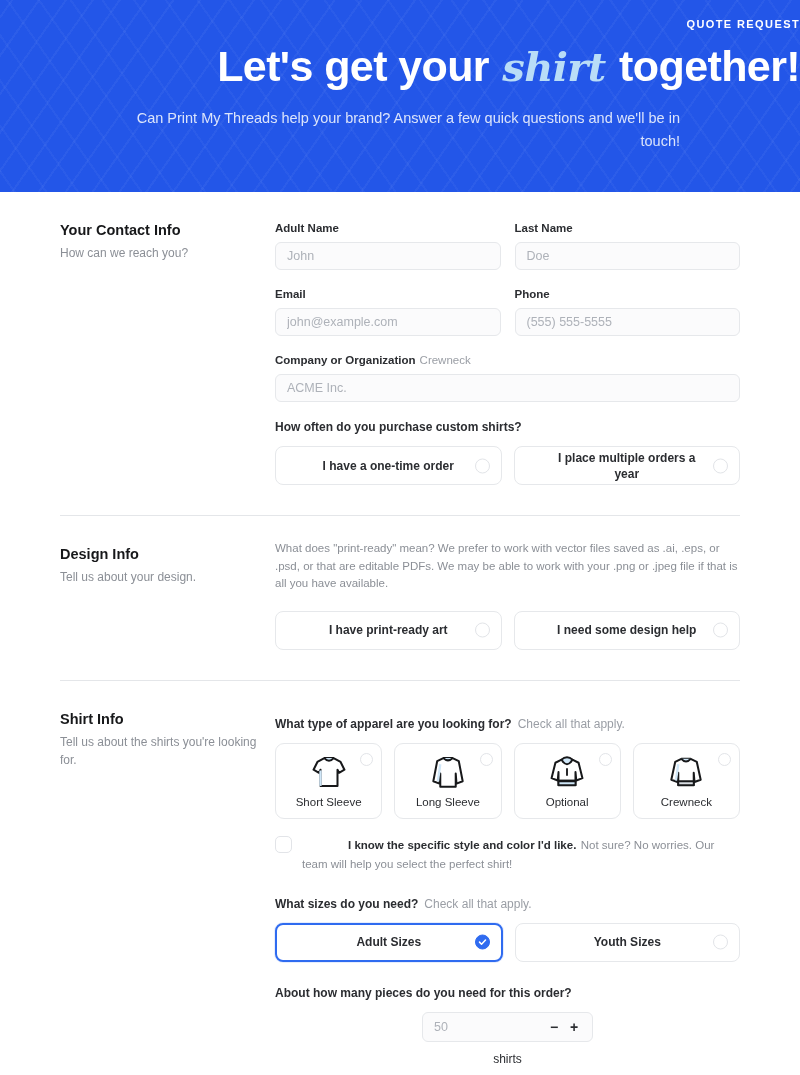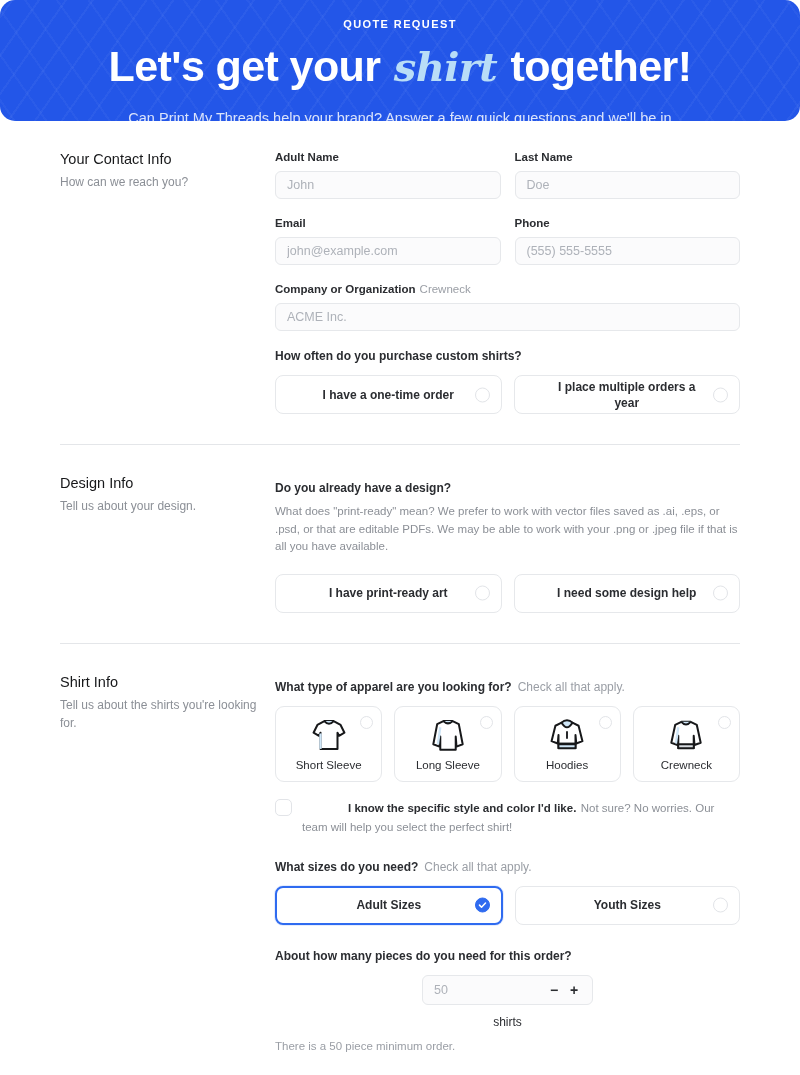--- a/index.html
+++ b/index.html
@@ -7,25 +7,24 @@
   html, body {
     width: 800px;
     background: #ffffff;
     font-family: "Liberation Sans", sans-serif;
     -webkit-font-smoothing: antialiased;
   }
 
   
   .hero {
     position: relative;
-    height: 121px;
+    height: 192px;
     background-color: #2356e8;
     overflow: hidden;
-    text-align: center;
-    border-radius: 15px;
+    text-align: right;
   }
   .hero-pattern {
     position: absolute;
     inset: 0;
     opacity: .5;
     background-image:
       repeating-linear-gradient(125deg,
         rgba(255,255,255,0) 0px,
         rgba(255,255,255,0) 9px,
         rgba(255,255,255,.085) 9px,
@@ -82,21 +81,21 @@
   .body-wrap { padding: 0 60px; }
 
   .section {
     display: flex;
     align-items: flex-start;
     padding-top: 28px;
   }
   .sec-left { width: 215px; flex: none; padding-right: 16px; }
   .sec-title {
     font-size: 14.5px;
-    font-weight: normal;
+    font-weight: bold;
     color: #17181a;
     line-height: 20px;
   }
   .sec-desc {
     font-size: 12px;
     color: #8b8f96;
     line-height: 18px;
     margin-top: 4px;
   }
   .sec-right { flex: 1; min-width: 0; }
@@ -365,21 +364,20 @@
   </div>
 
   <div class="divider"></div>
 
   <div class="section">
     <div class="sec-left">
       <div class="sec-title">Design Info</div>
       <div class="sec-desc">Tell us about your design.</div>
     </div>
     <div class="sec-right">
-      <div class="question">Do you already have a design?</div>
       <div class="helper-para">What does "print-ready" mean? We prefer to work with vector files saved as .ai, .eps, or .psd, or that are editable PDFs. We may be able to work with your .png or .jpeg file if that is all you have available.</div>
       <div class="opt-row mt18">
         <div class="opt-card">
           <span class="opt-card-label">I have print-ready art</span>
           <span class="radio"></span>
         </div>
         <div class="opt-card">
           <span class="opt-card-label">I need some design help</span>
           <span class="radio"></span>
         </div>
@@ -430,21 +428,21 @@
           <span class="radio"></span>
           <span class="tile-icon">
             <svg width="38" height="34" viewBox="0 0 48 44">
               <path d="M17 6 L9 10 L4 30 L12 33 L13 22 L13 39 L35 39 L35 22 L36 33 L44 30 L39 10 L31 6 Z" fill="#ffffff" stroke="#17181a" stroke-width="2.6" stroke-linejoin="round"></path>
               <path d="M17 6 Q24 18 31 6 Q28 3 24 3 Q20 3 17 6 Z" fill="#cfe6f7" stroke="#17181a" stroke-width="2.6" stroke-linejoin="round"></path>
               <path d="M24 17 L24 27" stroke="#17181a" stroke-width="2.4" fill="none"></path>
               <path d="M13 33 L35 33" stroke="#17181a" stroke-width="2.4" fill="none"></path>
               <path d="M13 34 L35 34 L35 39 L13 39 Z" fill="#cfe6f7" stroke="#17181a" stroke-width="2.4" stroke-linejoin="round"></path>
             </svg>
           </span>
-          <span class="tile-label">Hoodies</span>
+          <span class="tile-label">Optional</span>
         </div>
 
         <div class="tile">
           <span class="radio"></span>
           <span class="tile-icon">
             <svg width="38" height="34" viewBox="0 0 48 44">
               <path d="M18 5 L10 9 L5 32 L13 35 L14 23 L14 39 L34 39 L34 23 L35 35 L43 32 L38 9 L30 5 Z" fill="#ffffff" stroke="#17181a" stroke-width="2.6" stroke-linejoin="round"></path>
               <path d="M18 5 Q24 12 30 5" fill="#cfe6f7" stroke="#17181a" stroke-width="2.6" stroke-linejoin="round"></path>
               <path d="M14 12 L11 33" stroke="#cfe6f7" stroke-width="3" fill="none"></path>
               <path d="M14 34 L34 34 L34 39 L14 39 Z" fill="#d9dde2" stroke="#17181a" stroke-width="2.4" stroke-linejoin="round"></path>

